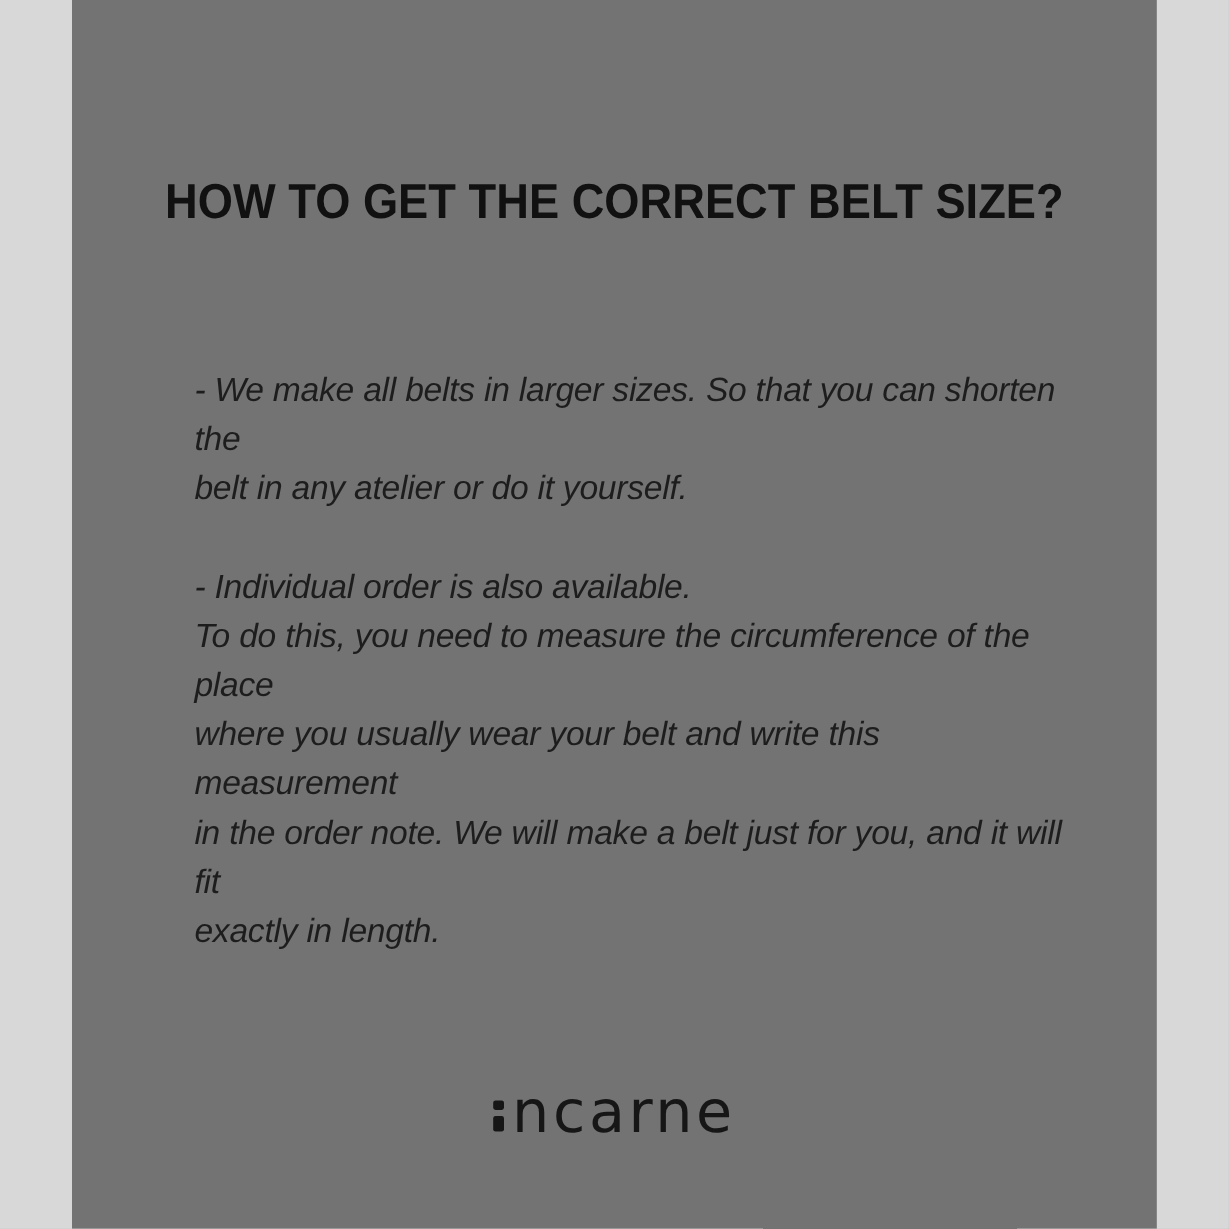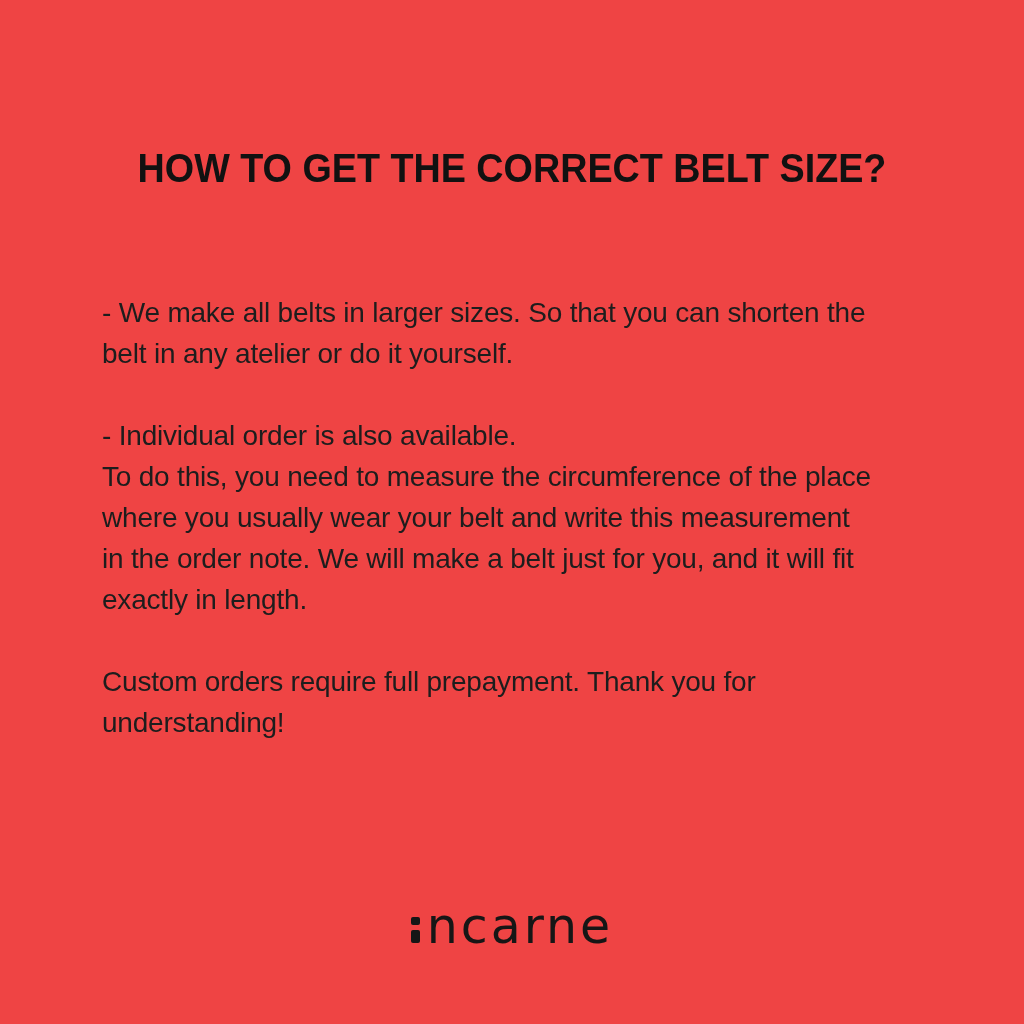--- a/index.html
+++ b/index.html
@@ -1,22 +1,22 @@
 <!DOCTYPE html>
 <html><head>
 <meta charset="utf-8">
 <title>Belt Size Info Card</title>
 <style>
   html, body { margin: 0; padding: 0; background: #d8d8d8; }
   .canvas {
     position: relative;
-    width: 1024px;
+    width: 904px;
     height: 1024px;
     margin: 0 auto;
-    background: #ef4444;
+    background: #737373;
     overflow: hidden;
     font-family: "Liberation Sans", sans-serif;
   }
   .heading {
     position: absolute;
     top: 148px;
     left: 0;
     width: 100%;
     margin: 0;
     text-align: center;
@@ -33,22 +33,23 @@
     position: absolute;
     top: 288px;
     left: 102px;
     right: 70px;
     font-size: 28px;
     line-height: 41px;
     letter-spacing: -0.2px;
     color: #1d1d1d;
   }
   .body-text p {
-    margin: 4px 0 41px 0;
+    margin: 16px 0 41px 0;
     white-space: pre-line;
+    font-style: italic;
   }
   .footer {
     position: absolute;
     top: 876px;
     left: 0;
     width: 100%;
     text-align: center;
     color: #161616;
     margin-top: 26px;
   }
@@ -90,22 +91,20 @@
   <h1 class="heading">HOW TO GET THE CORRECT BELT SIZE?</h1>
 
   <div class="body-text">
     <p>- We make all belts in larger sizes. So that you can shorten the
 belt in any atelier or do it yourself.</p>
     <p>- Individual order is also available.
 To do this, you need to measure the circumference of the place
 where you usually wear your belt and write this measurement
 in the order note. We will make a belt just for you, and it will fit
 exactly in length.</p>
-    <p>Custom orders require full prepayment. Thank you for
-understanding!</p>
   </div>
 
   <div class="footer">
     <span class="logo">
       <span class="logo-i"><i class="d1"></i><i class="d2"></i></span><span class="logo-text">ncarne</span>
     </span>
   </div>
 
 </div>
 

